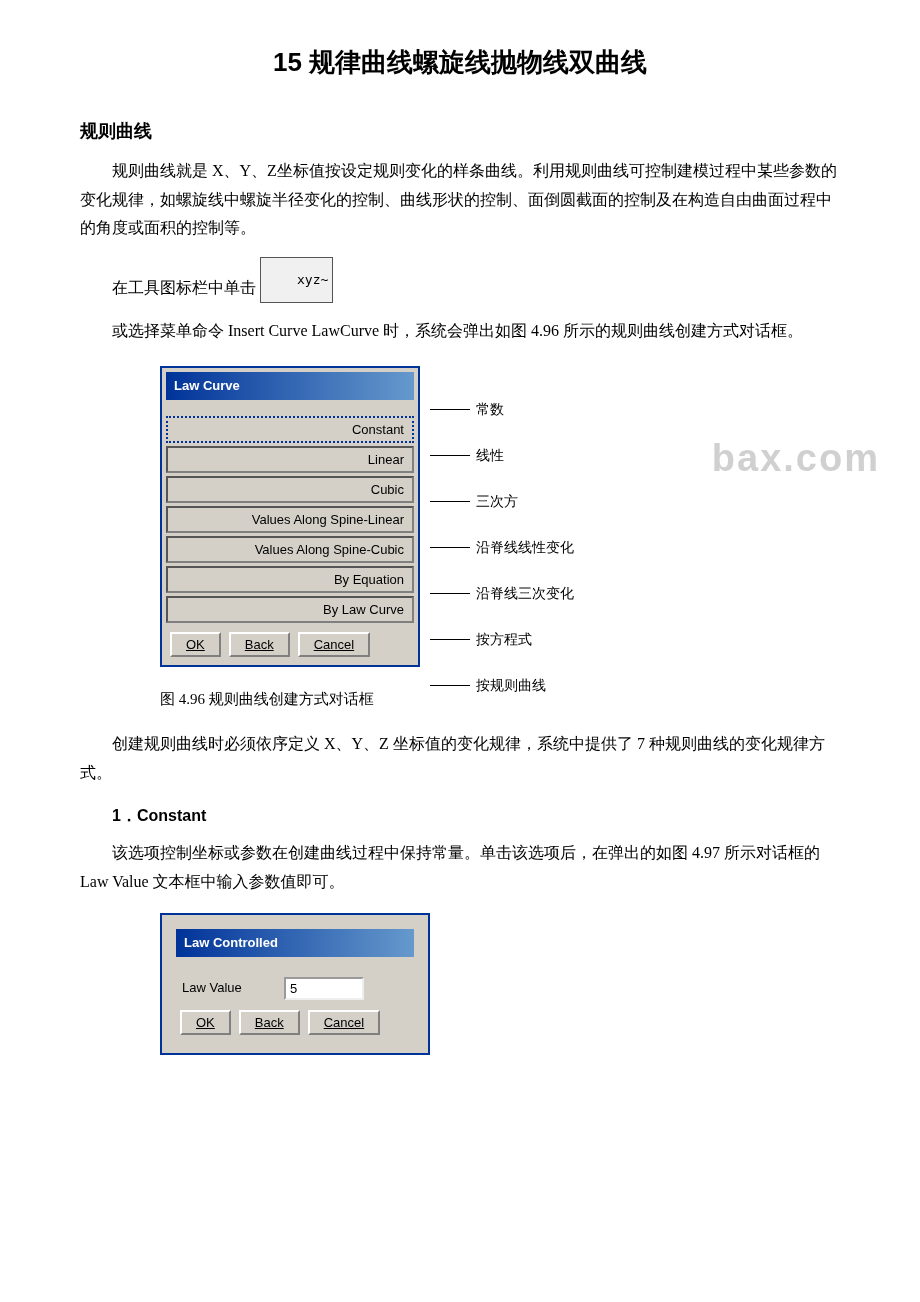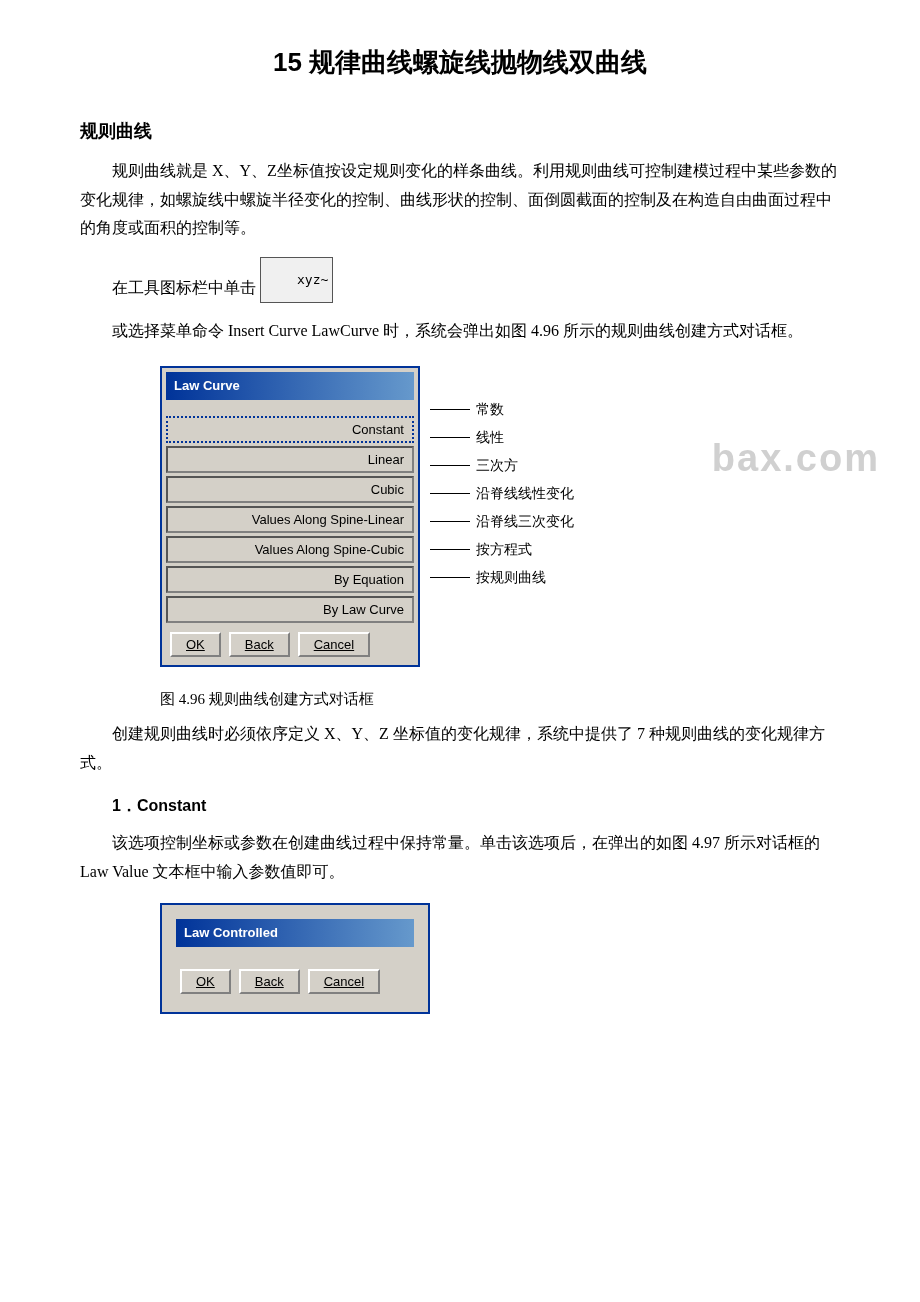--- a/index.html
+++ b/index.html
@@ -120,42 +120,42 @@
       position: relative;
       margin: 20px 0 20px 80px;
     }
 
     .annotations-area {
       position: absolute;
       left: 270px;
       top: 30px;
       display: flex;
       flex-direction: column;
-      gap: 0px;
+      gap: 18px;
     }
 
     .annotation-line {
       display: flex;
       align-items: center;
       height: 28px;
       font-size: 14px;
       color: #000;
     }
 
     .annotation-dash {
       display: inline-block;
       width: 40px;
       border-top: 1px solid #000;
       margin-right: 6px;
       vertical-align: middle;
     }
 
     .figure-caption {
       font-size: 15px;
-      margin: 8px 0 8px 80px;
+      margin: 8px 0 18px 80px;
     }
 
     
     .law-controlled-dialog {
       border: 2px solid #003399;
       background: #d4d0c8;
       width: 270px;
       padding: 14px;
       margin: 16px auto 16px 80px;
     }
@@ -269,19 +269,23 @@
 
 <p class="paragraph">创建规则曲线时必须依序定义 X、Y、Z 坐标值的变化规律，系统中提供了 7 种规则曲线的变化规律方式。</p>
 
 <div class="section-title" style="margin-left:2em; font-size:16px;">1．Constant</div>
 
 <p class="paragraph">该选项控制坐标或参数在创建曲线过程中保持常量。单击该选项后，在弹出的如图 4.97 所示对话框的 Law Value 文本框中输入参数值即可。</p>
 
 <div class="law-controlled-dialog">
   <div class="dialog-title-bar">Law Controlled</div>
 
+  <div class="law-field-row">
+    <span class="law-field-label">Law Value</span>
+    <input class="law-field-input" type="text" value="5" style="">
+  </div>
 
   <div class="dialog-btn-row">
     <button class="dialog-btn">OK</button>
     <button class="dialog-btn">Back</button>
     <button class="dialog-btn">Cancel</button>
   </div>
 </div>
 
 </body></html>

